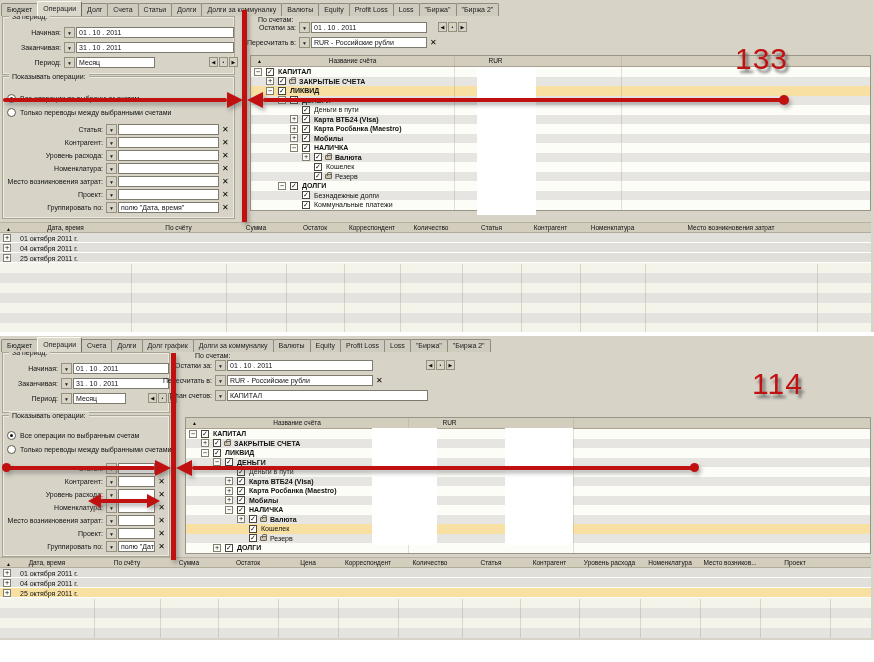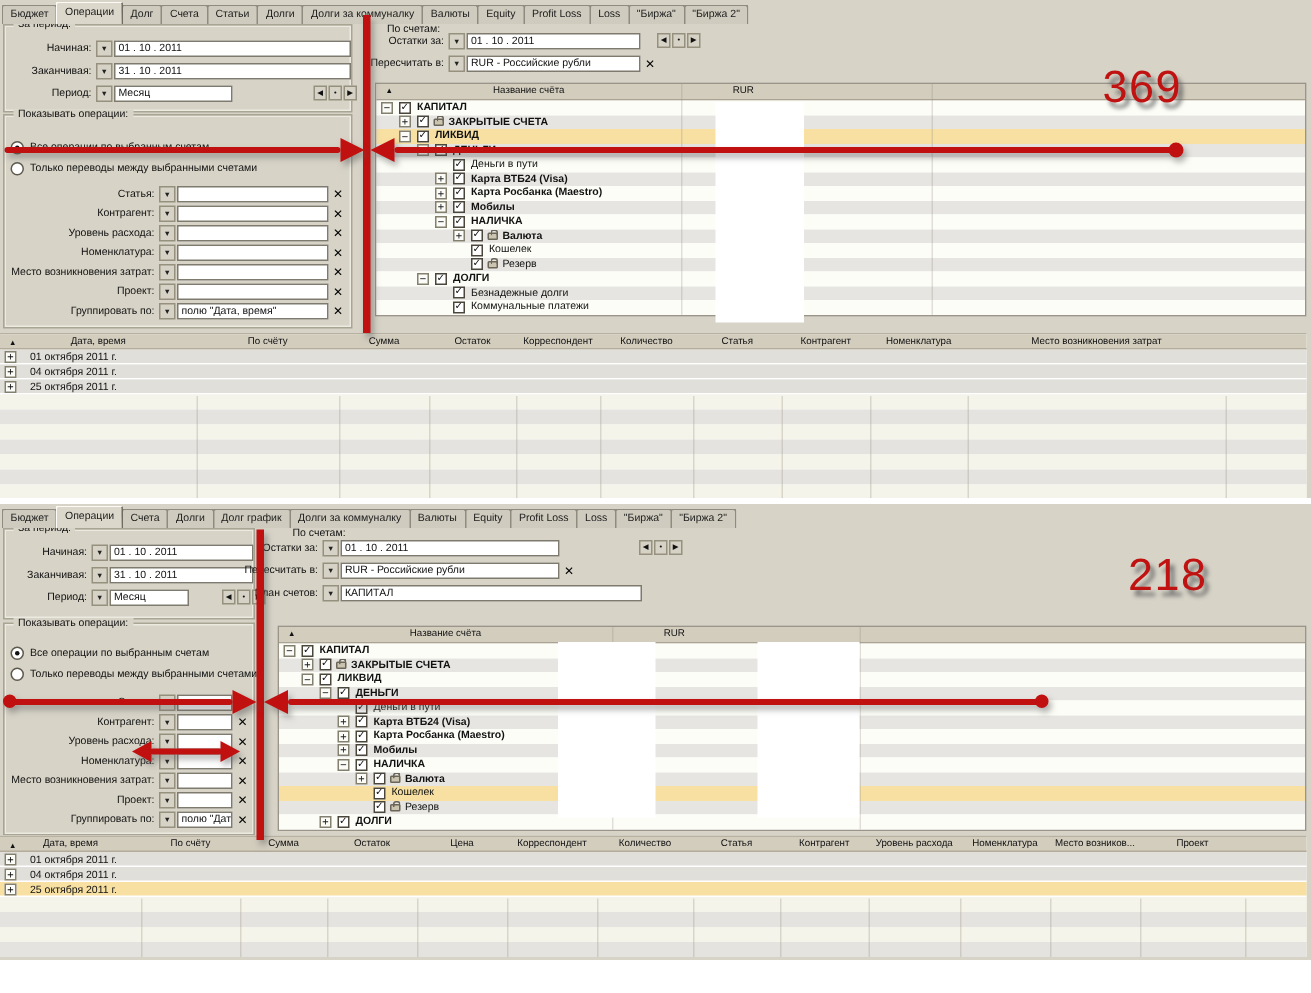--- a/index.html
+++ b/index.html
@@ -932,15 +932,15 @@
     <div class="redseg" style="left:192px;top:466px;width:502px;height:4px"></div>
     <div class="reddot" style="left:690px;top:463px;width:9px;height:9px"></div>
   </div>
 
   <div class="shadowed">
     <div class="tri sl" style="left:88px;top:494px"></div>
     <div class="redseg" style="left:100px;top:499px;width:48px;height:4px"></div>
     <div class="tri sr" style="left:147px;top:494px"></div>
   </div>
 
-  <div class="rnum n1">369</div>
-  <div class="rnum n2">218</div>
+  <div class="rnum n1">133</div>
+  <div class="rnum n2">114</div>
 </div>
 
 </body></html>

